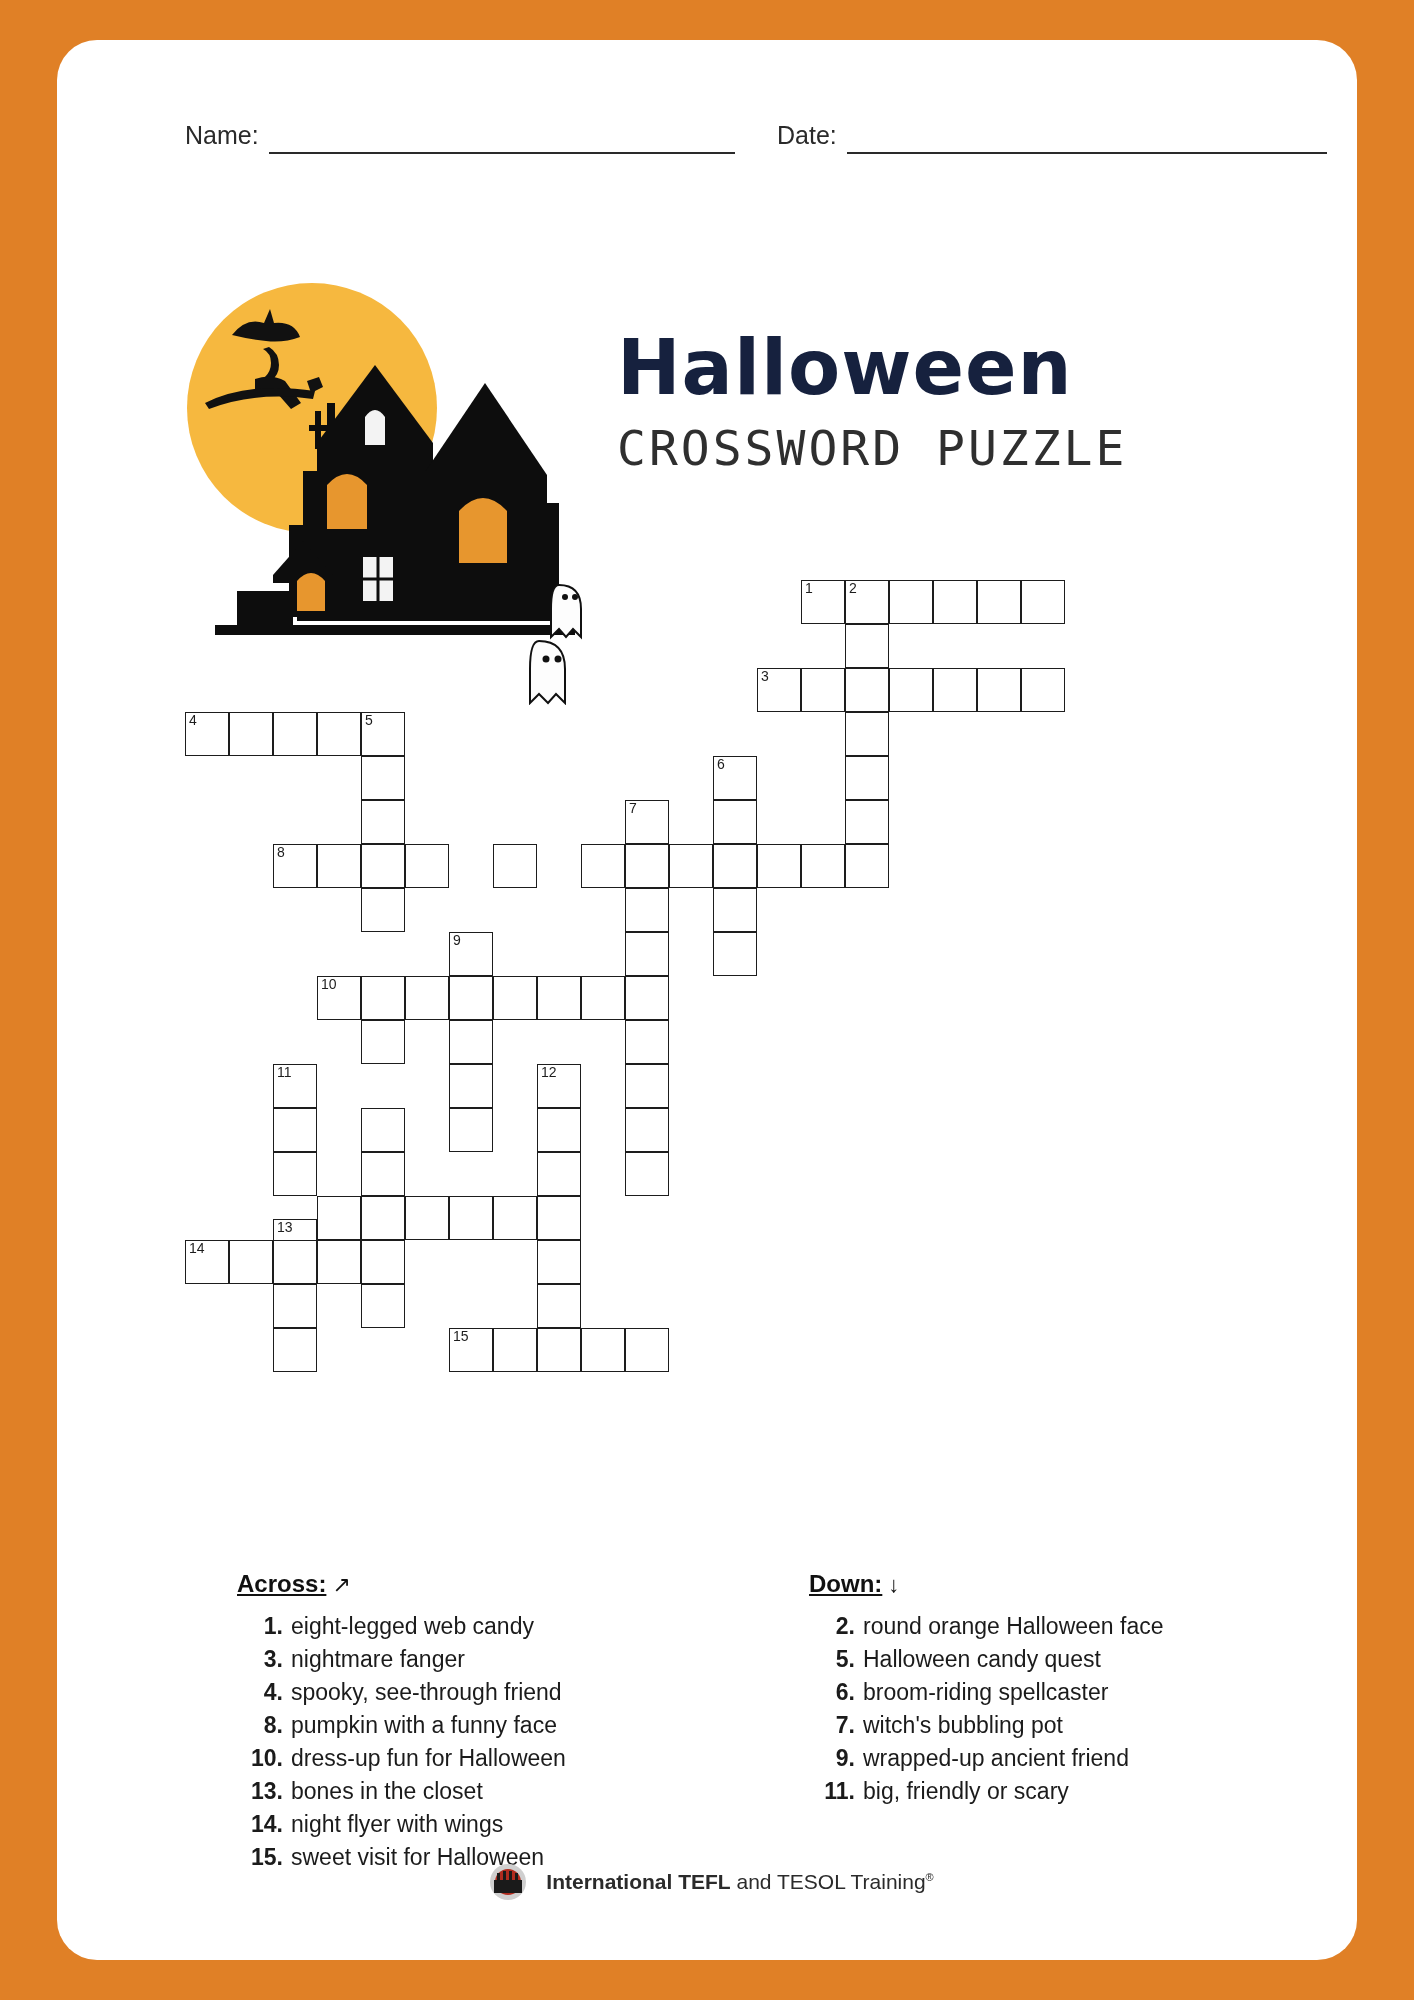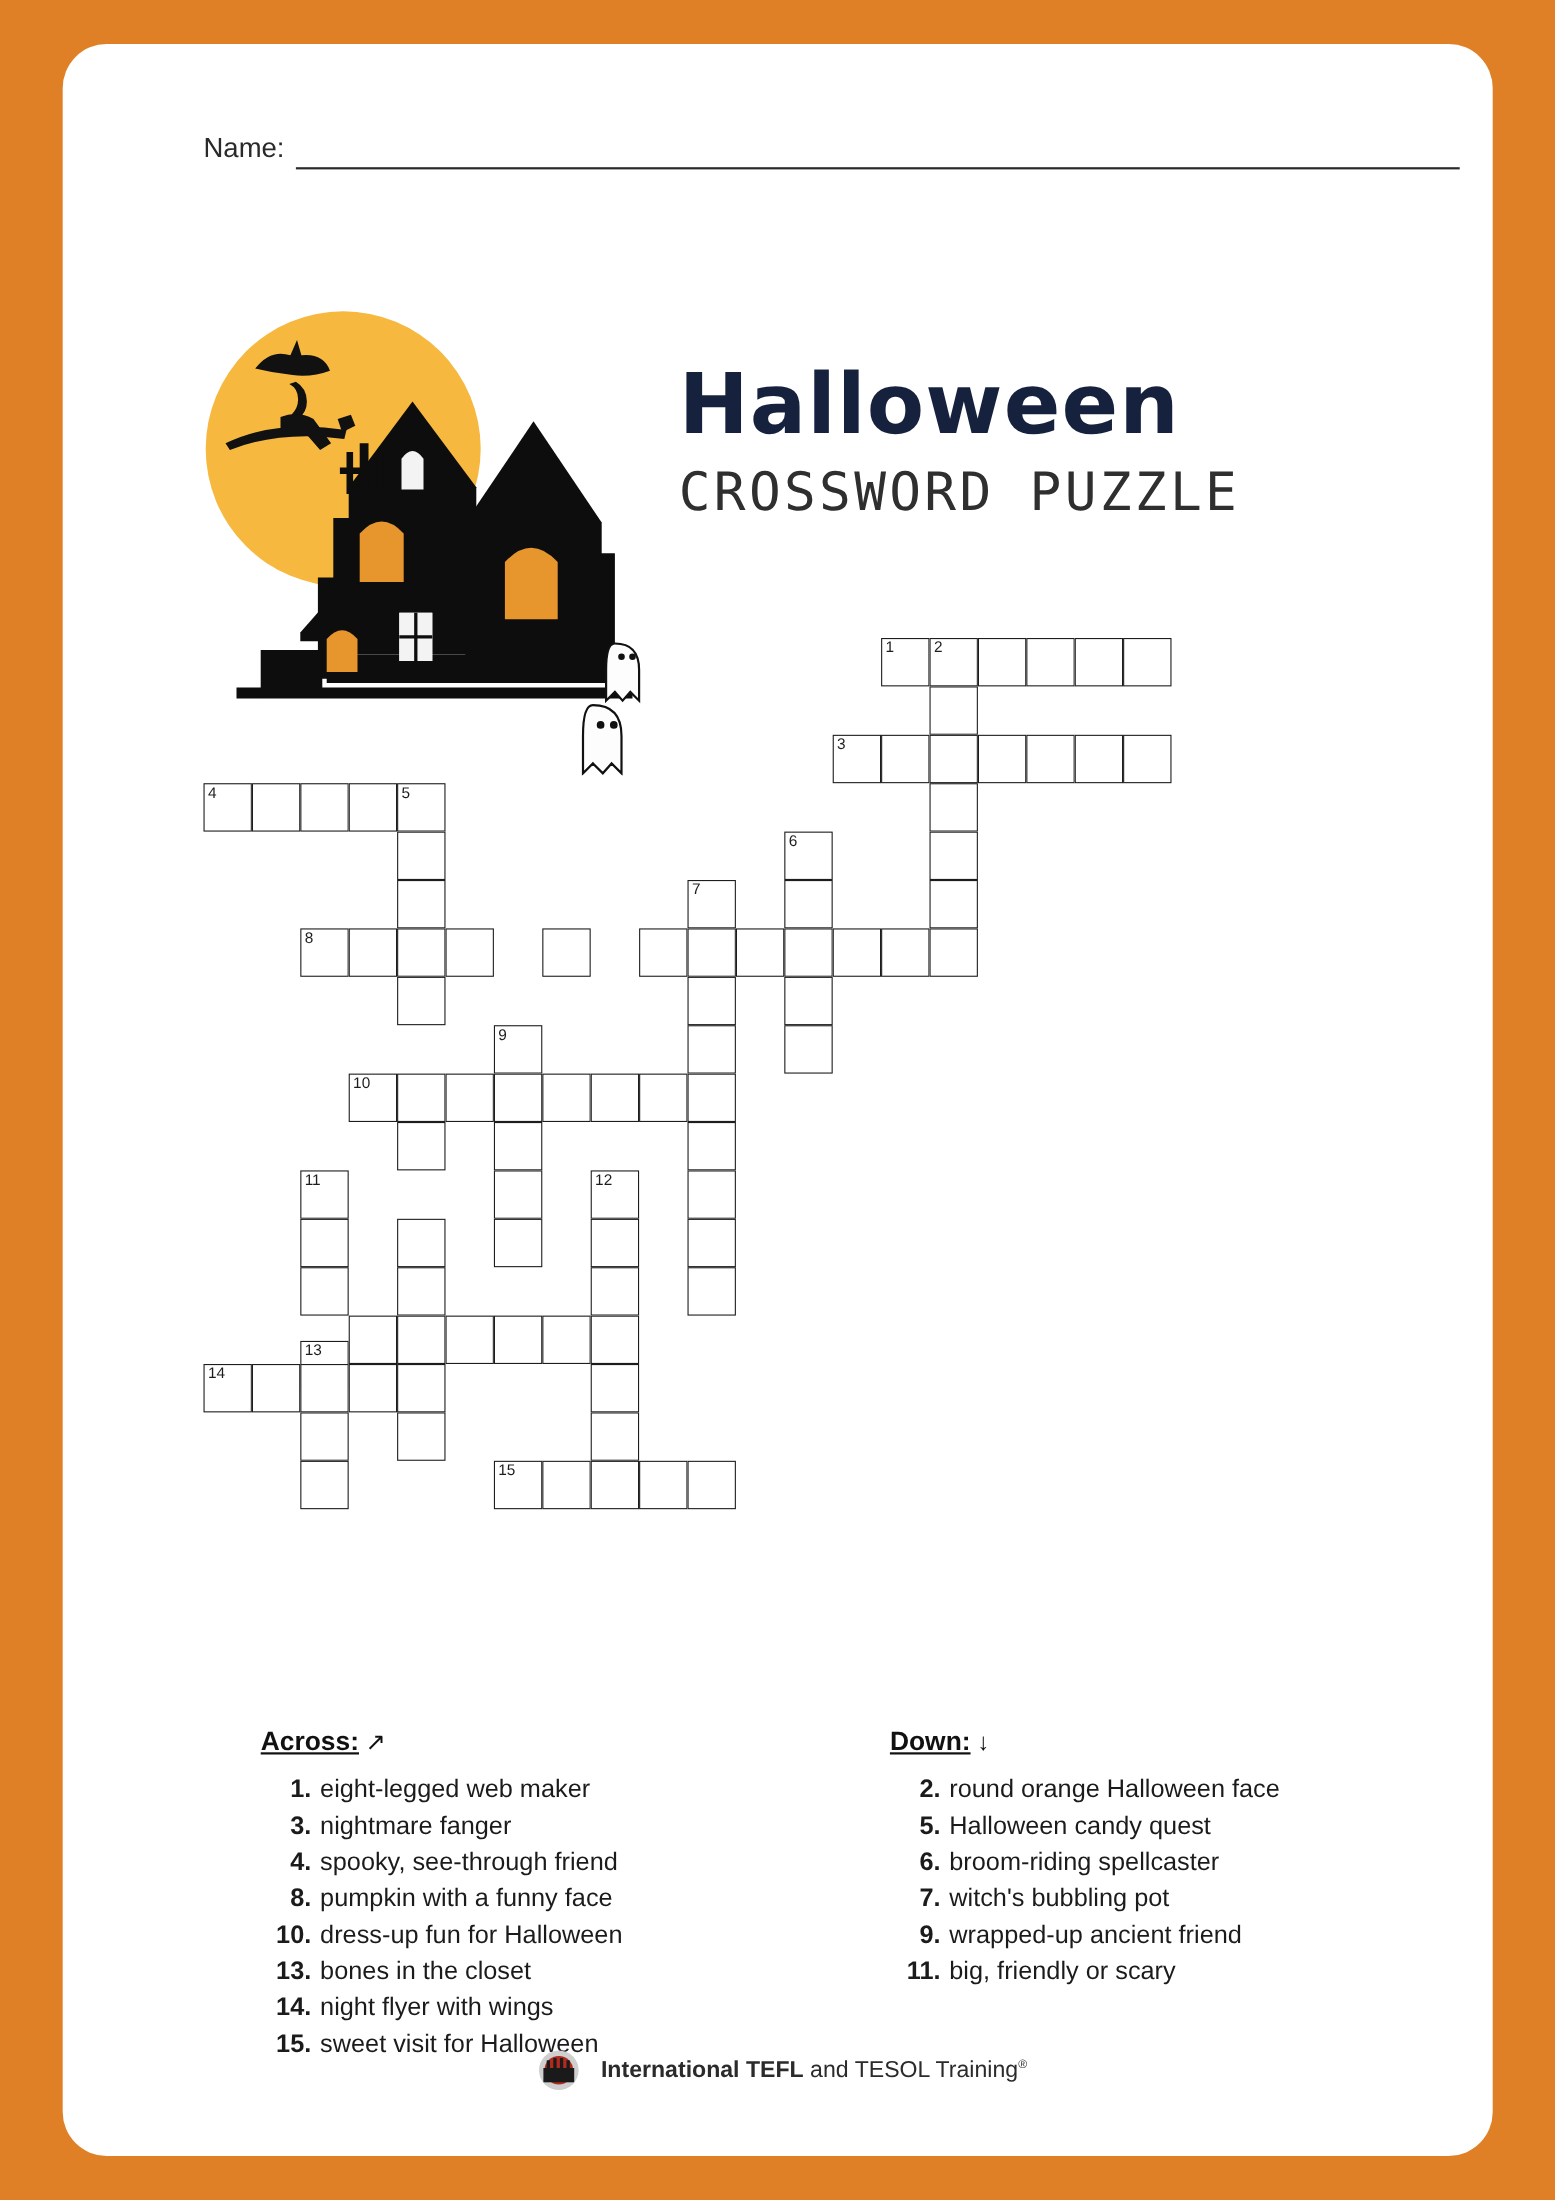--- a/index.html
+++ b/index.html
@@ -168,20 +168,24 @@
   .sup { font-size: 11px; vertical-align: super; }
 </style>
 </head>
 <body>
 
 <div class="page">
 
   <div class="namedate">
     <div class="nd-field">
       <span class="nd-label">Name:</span>
+      <span class="nd-line"></span>
+    </div>
+    <div class="nd-field">
+      <span class="nd-label">Date:</span>
       <span class="nd-line"></span>
     </div>
   </div>
 
   <div class="art">
     <div class="moon"></div>
     <svg class="house-svg" width="420" height="430" viewBox="0 0 420 430">
 
       <g fill="#111">
         <path d="M55 60 q14 -18 32 -12 l6 -14 4 14 q20 -2 26 14 q-16 6 -34 4 q-18 -2 -34 -6 z"></path>
@@ -369,21 +373,21 @@
     </div>
 
   <div class="clues">
     <div class="clue-col">
       <div class="clue-head">
         <u>Across:</u><span class="arrow">↗</span>
       </div>
       <div id="across-list">
           <div class="clue-row">
             <span class="clue-num">1.</span>
-            <span>eight-legged web maker</span>
+            <span>eight-legged web candy</span>
           </div>
           <div class="clue-row">
             <span class="clue-num">3.</span>
             <span>nightmare fanger</span>
           </div>
           <div class="clue-row">
             <span class="clue-num">4.</span>
             <span>spooky, see-through friend</span>
           </div>
           <div class="clue-row">

